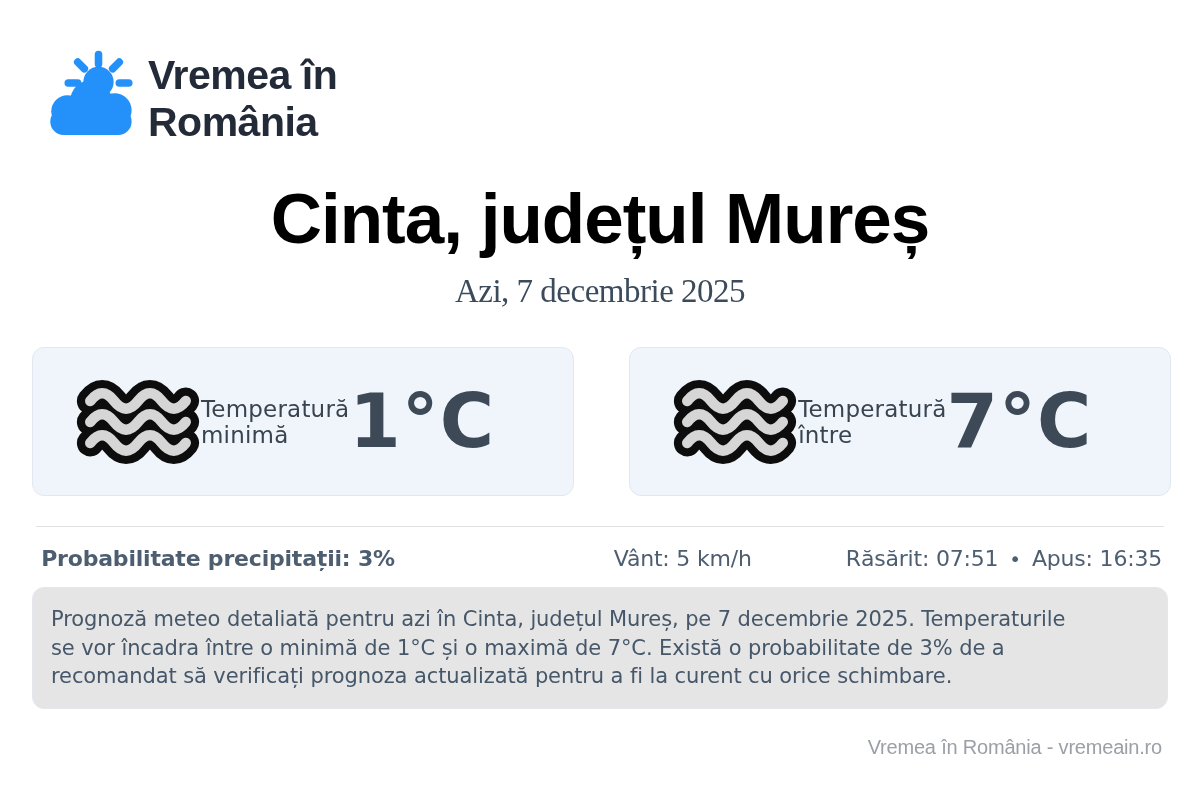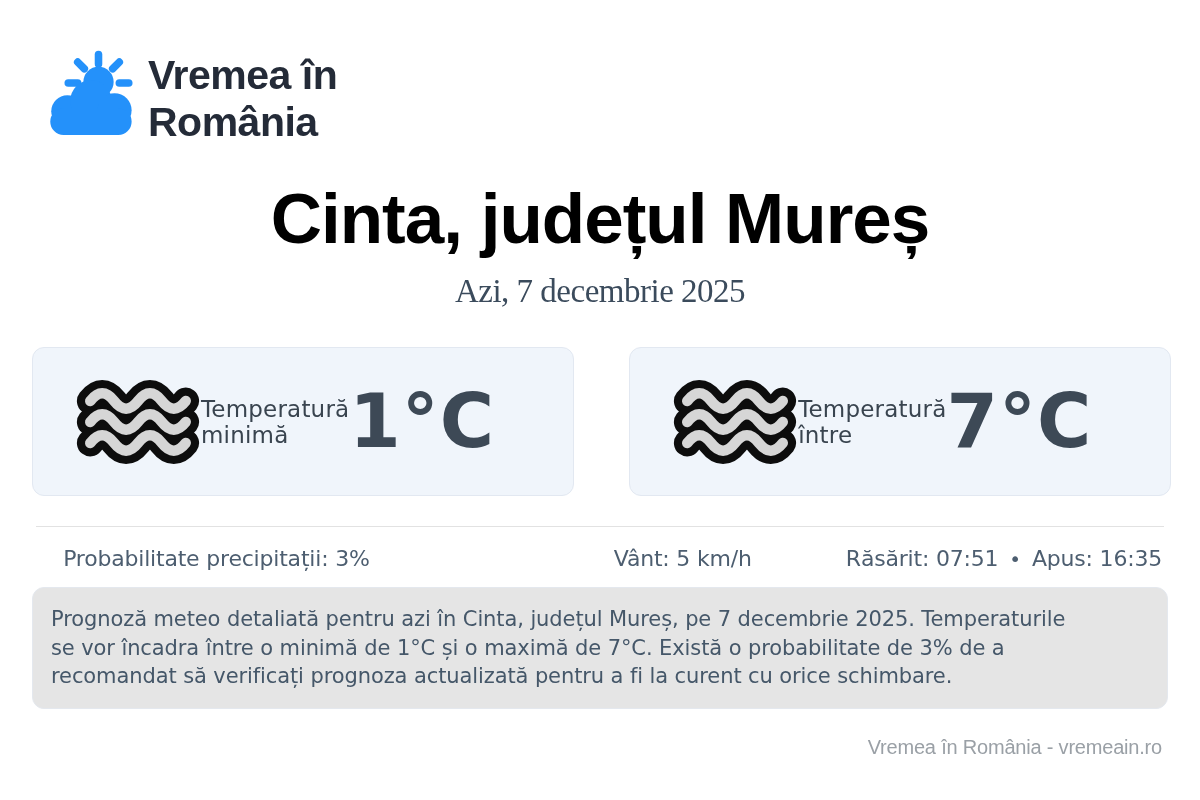--- a/index.html
+++ b/index.html
@@ -96,21 +96,21 @@
   .stats {
     display: flex;
     align-items: baseline;
     margin-top: 19px;
     padding: 0 6px;
     font-size: 22px;
     color: #4d5e70;
     font-family: "DejaVu Sans", sans-serif;
     letter-spacing: -0.2px;
   }
-  .stat-left   { flex: 1; text-align: center; }
+  .stat-left   { flex: 1; text-align: right; font-weight: bold; }
   .stat-center { flex: 1; text-align: right; }
   .stat-right  { flex: 1.15; text-align: right; white-space: nowrap; }
   .stat-bullet { margin: 0 11px; font-size: 20px; color: #4d5e70; }
 
   
   .description {
     margin-top: 16px;
     background: #e5e5e5;
     border: 1px solid #e4e8ee;
     border-radius: 12px;

